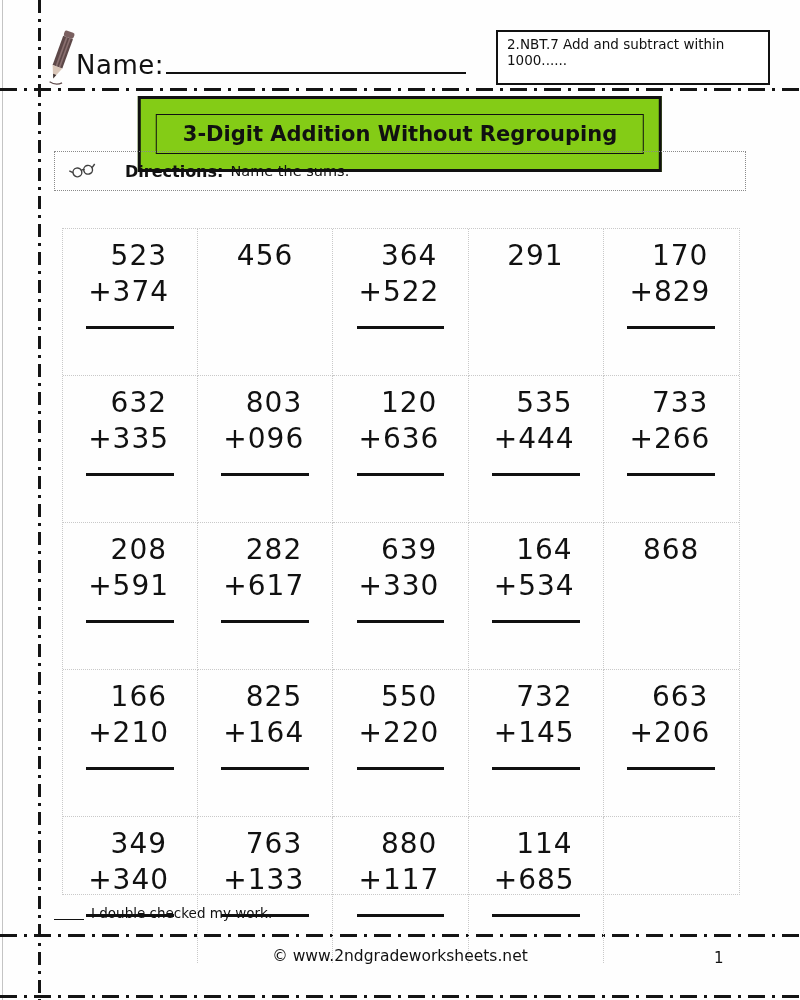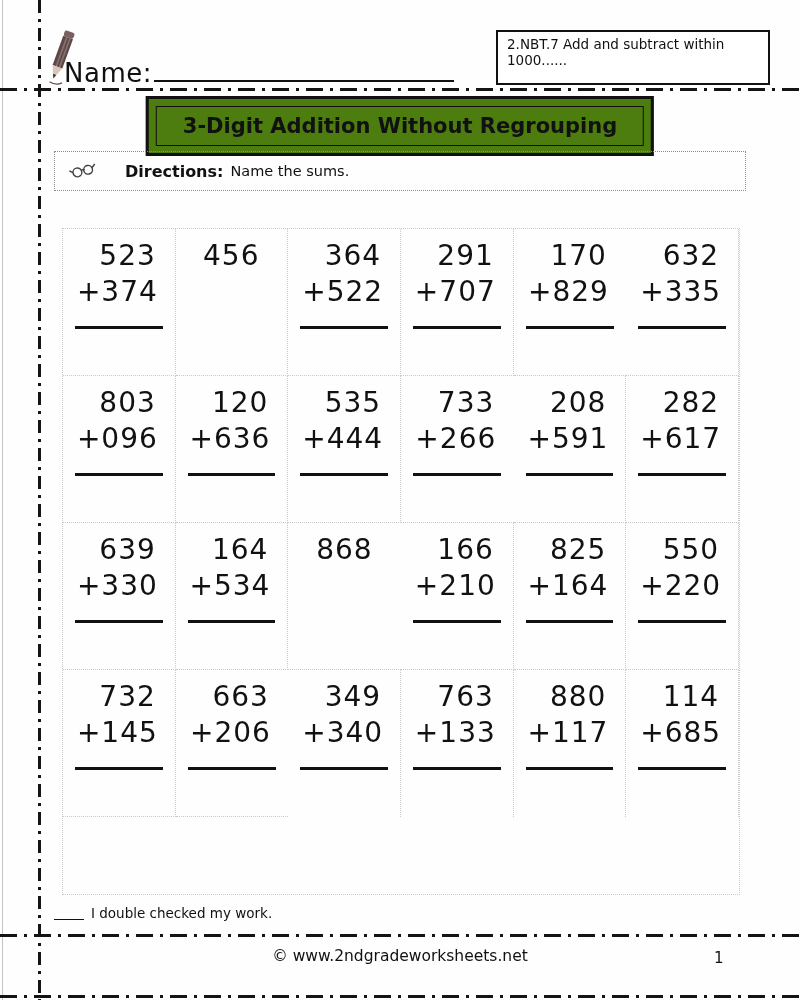--- a/index.html
+++ b/index.html
@@ -13,39 +13,39 @@
   .vdash{position:absolute;left:38px;top:0;bottom:0;width:3px;
     background:repeating-linear-gradient(180deg,#141414 0 13px,transparent 13px 19px,#141414 19px 22px,transparent 22px 28px);}
   .hdash{position:absolute;left:0;right:0;height:3px;
     background:repeating-linear-gradient(90deg,#141414 0 17px,transparent 17px 24px,#141414 24px 27px,transparent 27px 34px);}
   .hdash.top{top:88px;}
   .hdash.low{top:934px;}
   .hdash.bottom{top:995px;}
 
   
   .pencil{position:absolute;left:40px;top:28px;}
-  .name-row{position:absolute;left:64px;top:48px;font-size:26px;letter-spacing:.5px;margin-top:8px;}
+  .name-row{position:absolute;left:76px;top:48px;font-size:26px;letter-spacing:.5px;}
   .name-line{display:inline-block;width:300px;height:24px;border-bottom:2px solid #111;margin-left:2px;}
   .standard-box{position:absolute;left:496px;top:30px;width:274px;height:55px;box-sizing:border-box;
     border:2px solid #111;font-size:13.5px;padding:4px 9px;background:#fff;}
 
   
   .title-outer{position:absolute;top:96px;left:50%;transform:translateX(-50%);
-    border:3px solid #111;padding:7px;background:#4d7c0f;}
+    border:3px solid #111;padding:15px;background:#84cc16;}
   .title-inner{border:1px solid #111;padding:7px 26px;font-size:21px;font-weight:bold;white-space:nowrap;}
 
   
   .directions{position:absolute;left:54px;top:151px;width:692px;height:40px;box-sizing:border-box;
     border:1px dotted #8a8a8a;display:flex;align-items:center;padding-left:13px;gap:7px;}
   .dir-label{font-size:16px;font-weight:bold;margin-left:20px;}
   .dir-text{font-size:14.5px;}
 
   
   .grid{position:absolute;left:62px;top:228px;width:678px;height:667px;
-    display:grid;grid-template-columns:repeat(6,1fr);grid-template-rows:repeat(5,1fr);
+    display:grid;grid-template-columns:repeat(5,1fr);grid-template-rows:repeat(5,1fr);
     border:1px dotted #c9c9c9;box-sizing:border-box;}
   .cell{border-right:1px dotted #c9c9c9;border-bottom:1px dotted #c9c9c9;
     display:flex;justify-content:center;align-items:flex-start;padding-top:9px;box-sizing:border-box;}
   .cell:nth-child(5n){border-right:none;}
   .cell:nth-child(n+21){border-bottom:none;}
   .prob{display:inline-block;text-align:right;font-size:28px;line-height:36px;letter-spacing:1px;}
   .p-top{padding-right:7px;}
   .p-bot{border-bottom:3px solid #111;padding:0 5px 16px 2px;}
   .p-ans{height:46px;min-width:70px;}
 
@@ -121,21 +121,20 @@
       <div class="cell">
         <div class="prob">
           <div class="p-top">364</div>
           <div class="p-bot">+522</div>
           <div class="p-ans"></div>
         </div>
       </div>
       <div class="cell">
         <div class="prob">
           <div class="p-top">291</div>
-          <div class="p-bot">+707</div>
           <div class="p-ans"></div>
         </div>
       </div>
       <div class="cell">
         <div class="prob">
           <div class="p-top">170</div>
           <div class="p-bot">+829</div>
           <div class="p-ans"></div>
         </div>
       </div>

